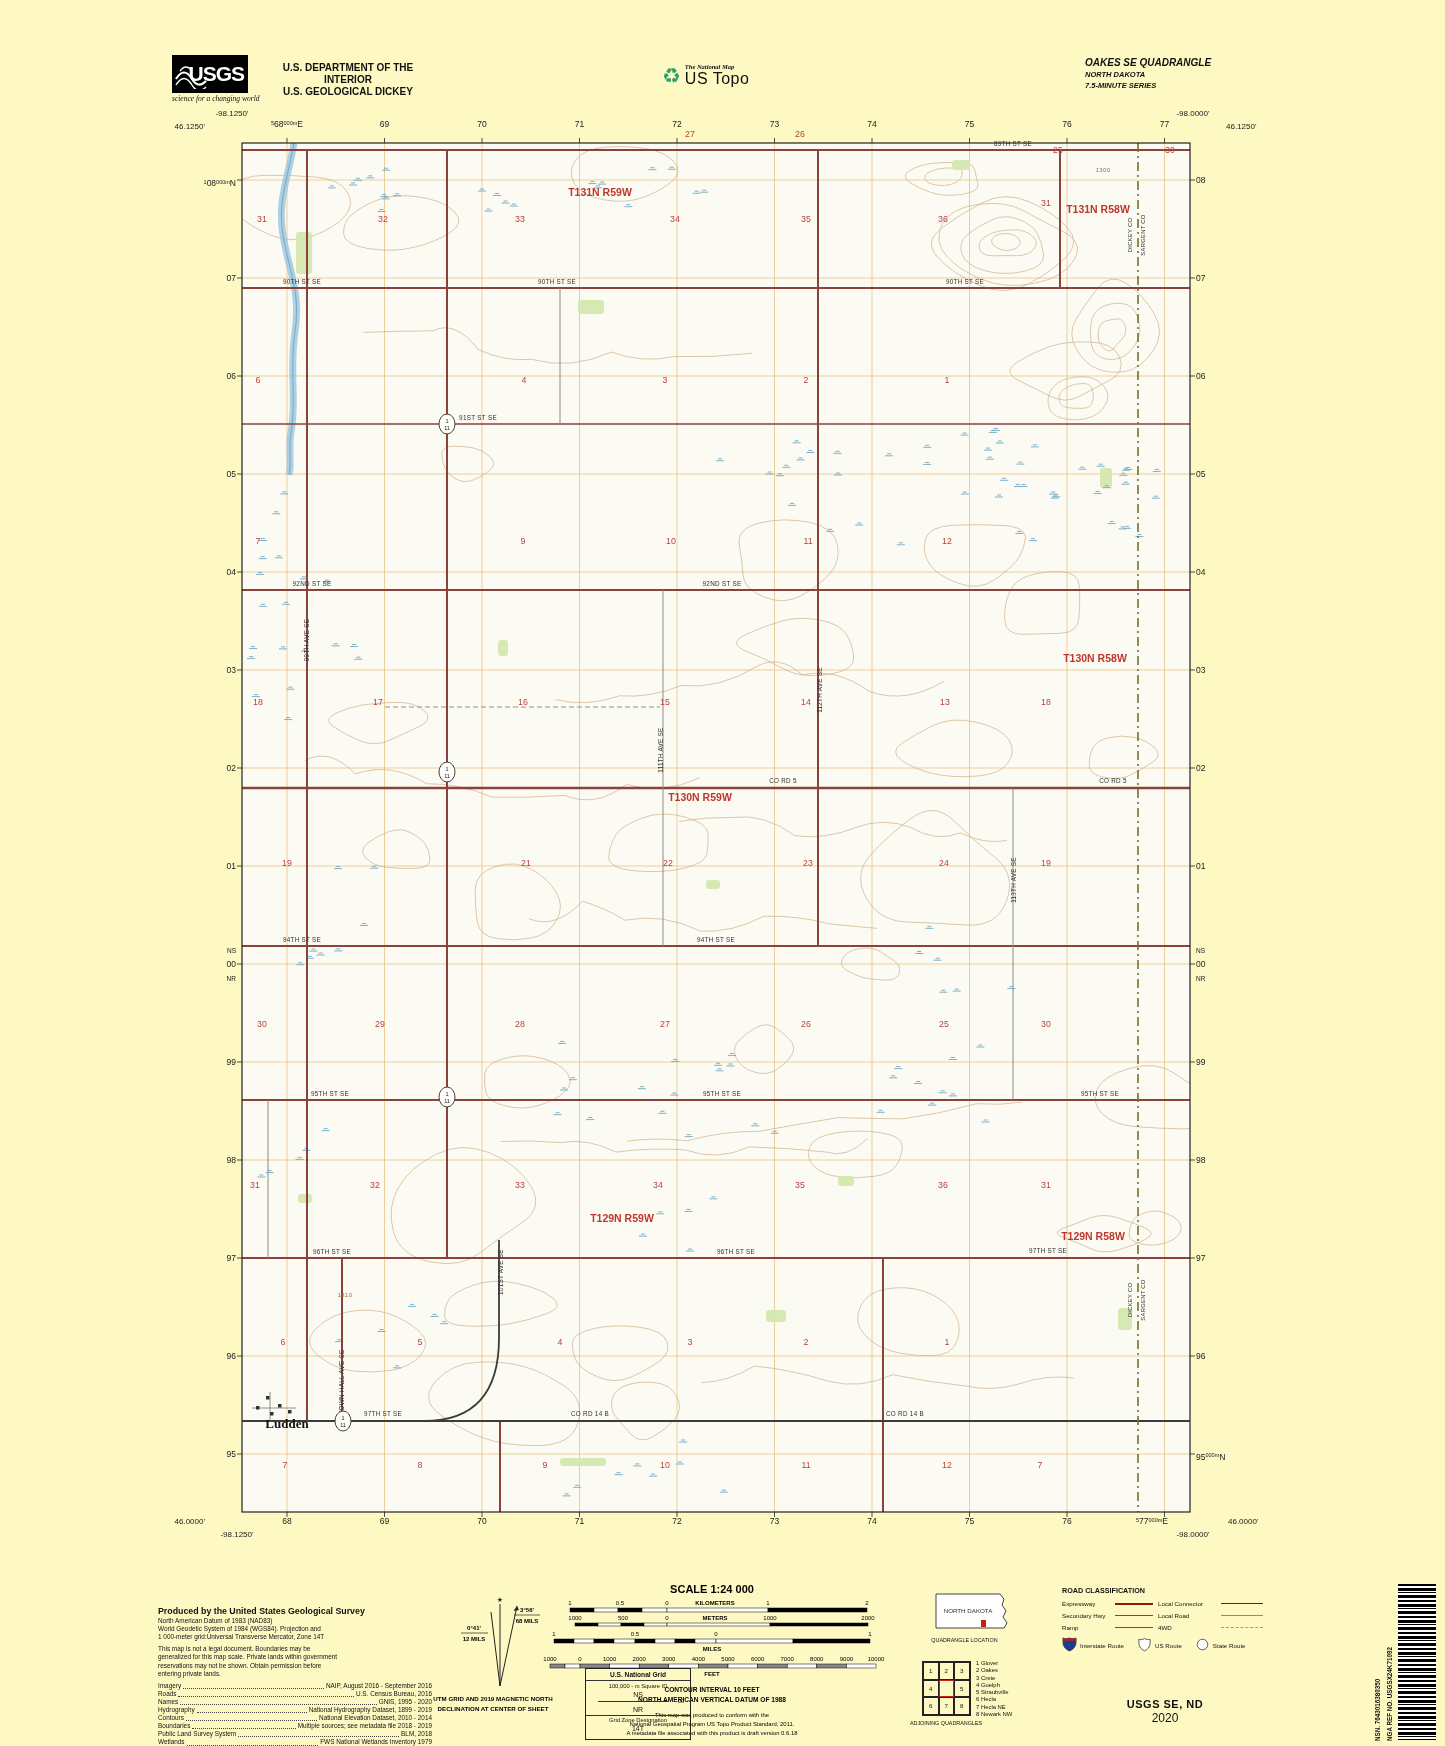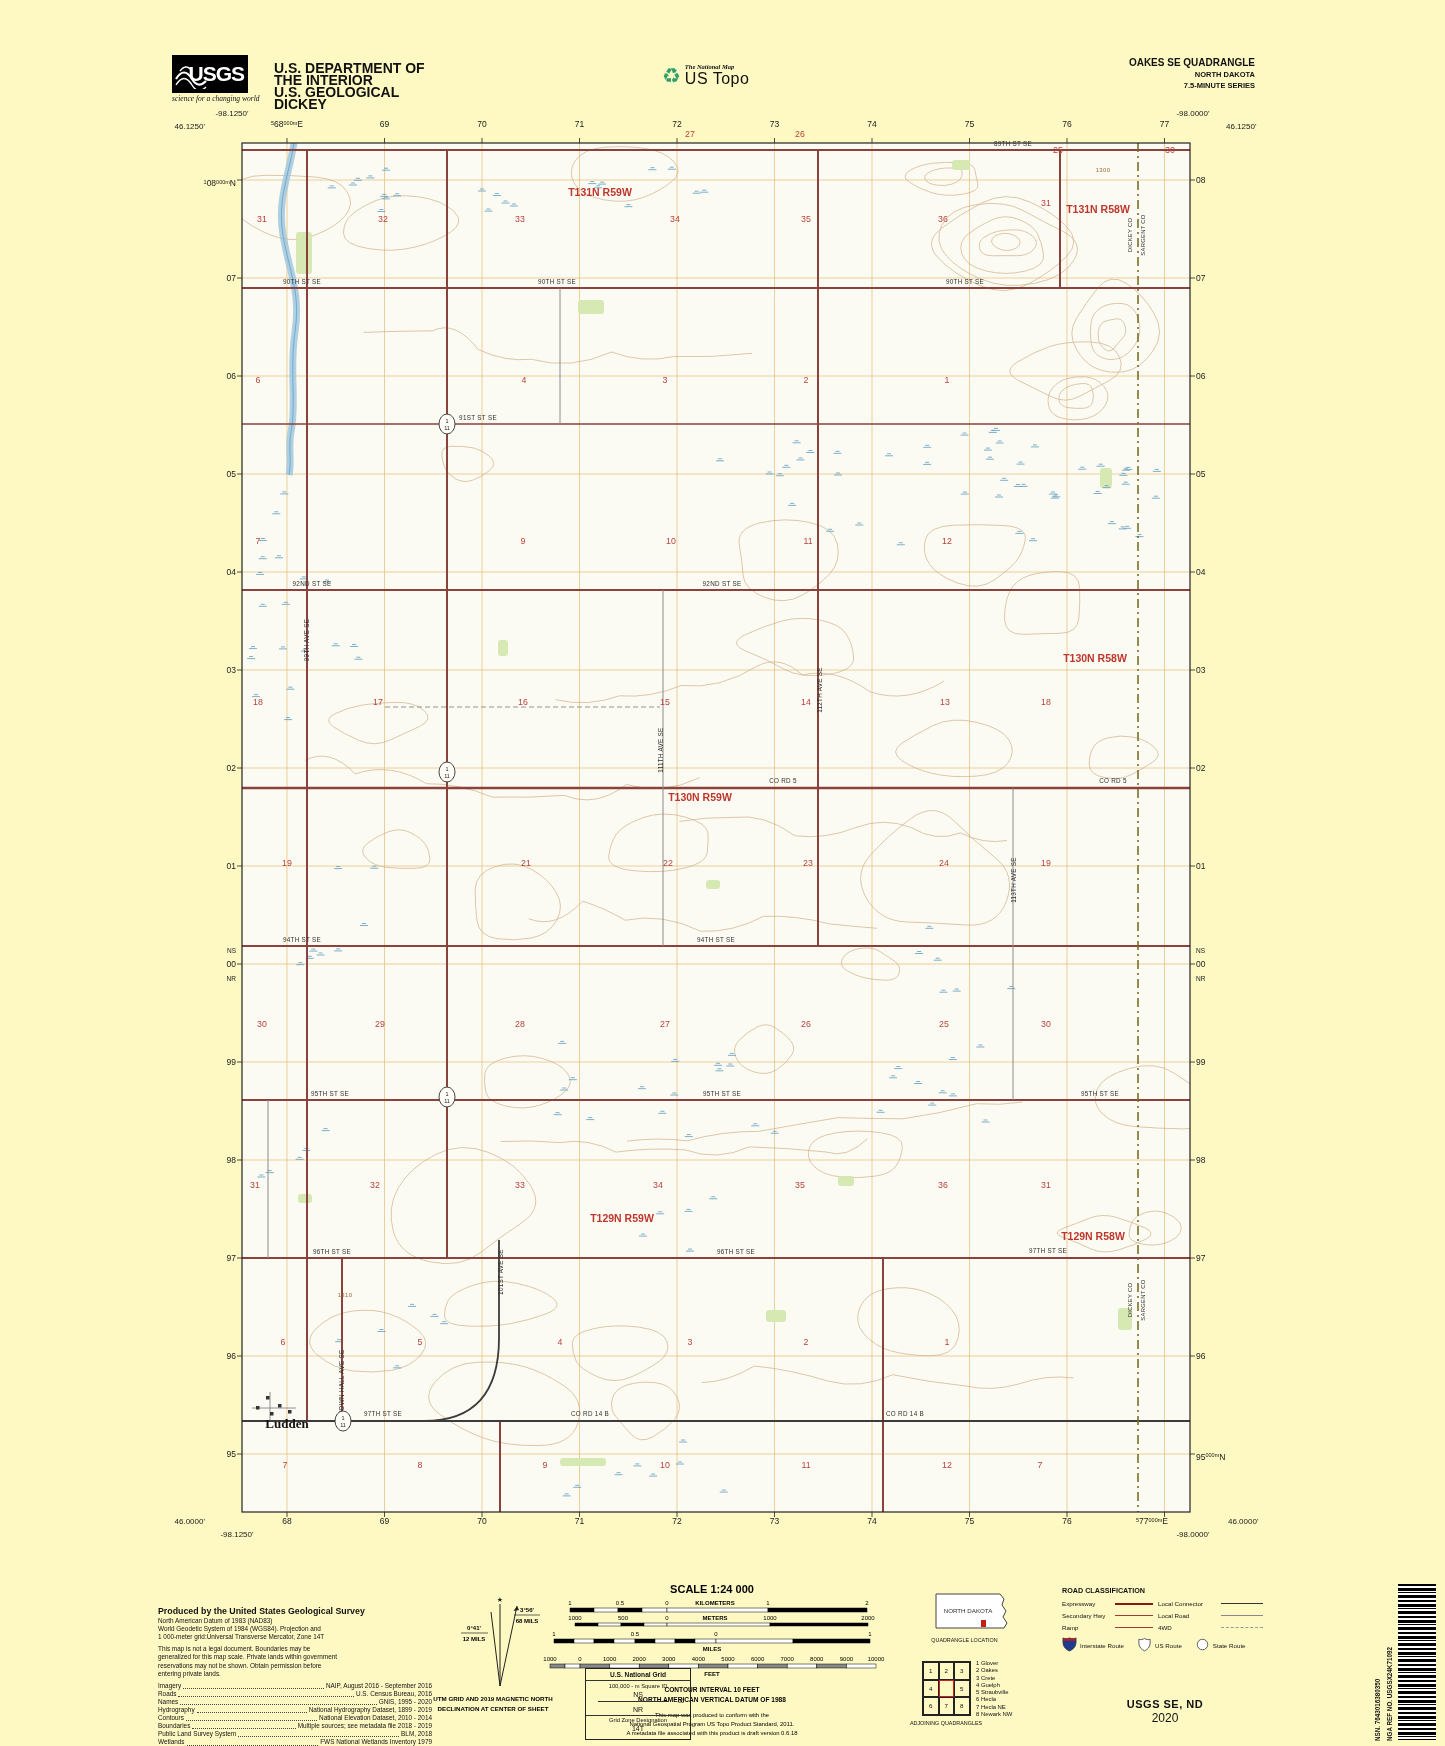--- a/index.html
+++ b/index.html
@@ -3,26 +3,26 @@
 <meta charset="utf-8">
 <style>
   html,body{margin:0;padding:0;background:#e8e8e8;}
   .sheet{position:relative;width:1445px;height:1746px;background:#fef9c3;
          font-family:"Liberation Sans",sans-serif;overflow:hidden;color:#111;}
   .abs{position:absolute;}
   
   .usgs-box{width:76px;height:38px;background:#000;color:#fff;display:flex;align-items:center;justify-content:flex-end;padding-right:4px;box-sizing:border-box;position:relative;}
   .usgs-box .acr{font-weight:bold;font-size:21px;letter-spacing:-1px;}
   .usgs-tag{font-family:"Liberation Serif",serif;font-style:italic;font-size:7.5px;margin-top:1px;white-space:nowrap;}
-  .dept{width:180px;font-weight:bold;font-size:14px;line-height:12px;margin-left:16px;}
+  .dept{width:180px;text-align:center;font-weight:bold;font-size:10px;line-height:12px;}
   .ustopo{display:flex;align-items:center;gap:4px;}
   .ustopo .rec{color:#2ea06c;font-size:21px;line-height:20px;}
   .ustopo .tnm{font-family:"Liberation Serif",serif;font-style:italic;font-weight:bold;font-size:6.5px;}
   .ustopo .big{font-size:16px;letter-spacing:0.5px;}
-  .quad{width:170px;text-align:right;font-weight:bold;}
+  .quad{width:170px;font-weight:bold;font-style:italic;}
   .quad .q1{font-size:10px;}
   .quad .q2,.quad .q3{font-size:7.5px;margin-top:2px;}
   
   #produced{left:158px;top:1583px;width:274px;font-size:6.4px;line-height:8.1px;margin-top:24px;}
   #produced .ptitle{font-weight:bold;font-size:8.8px;margin-bottom:2px;}
   #produced .blk{margin-top:4px;}
   .credit-row{display:flex;align-items:flex-end;}
   .credit-row .dots{flex:1;border-bottom:1px dotted #444;margin:0 2px 1px 2px;}
   
   #usng{left:585px;top:1668px;width:106px;height:72px;border:1.2px solid #222;font-size:5.8px;text-align:center;box-sizing:border-box;padding-top:2px;}

